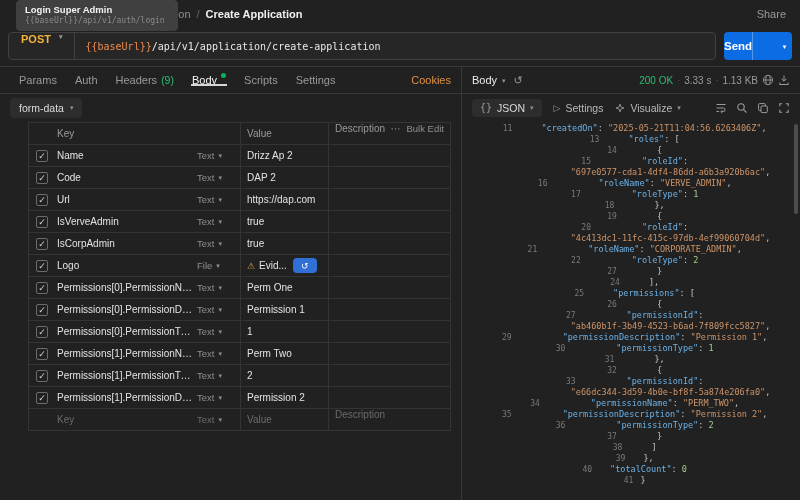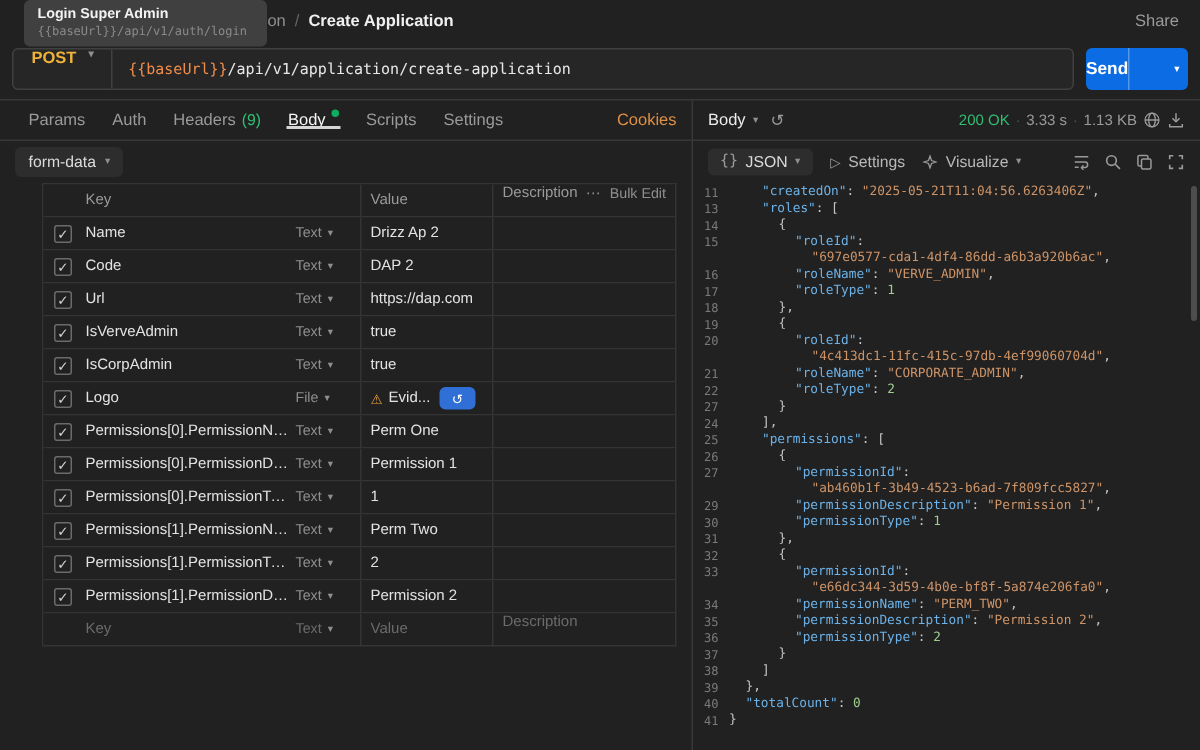--- a/index.html
+++ b/index.html
@@ -83,21 +83,21 @@
 
   .resp-row2 { height: 27px; flex: none; display: flex; align-items: center; gap: 12px; padding: 0 10px; }
   .fmt-pill { display: flex; align-items: center; gap: 5px; background: #2d2d2d; border-radius: 4px; padding: 3px 8px; font-size: 10.5px; color: #dcdcdc; }
   .fmt-braces { color: #9a9a9a; font-family: "DejaVu Sans Mono", monospace; font-size: 10px; }
   .resp-action { display: flex; align-items: center; gap: 5px; font-size: 10.5px; color: #b8b8b8; }
   .play { font-size: 9px; color: #9a9a9a; }
   .resp-icons { margin-left: auto; display: flex; align-items: center; gap: 9px; }
 
   
   .code { flex: 1; position: relative; overflow: hidden; font-family: "DejaVu Sans Mono", monospace; font-size: 8.5px; line-height: 11px; padding-top: 2px; }
-  .cline { display: flex; white-space: pre; }
+  .cline { display: flex; white-space: pre; justify-content: center; }
   .ln { flex: none; width: 24px; text-align: right; padding-right: 7px; color: #7a7a7a; font-size: 8px; }
   .ct { white-space: pre; }
   .tk-k { color: #6cb2e8; }
   .tk-s { color: #ce9468; }
   .tk-n { color: #9fcf8f; }
   .tk-p { color: #c4c4c4; }
   .vscroll { position: absolute; right: 2px; top: 3px; width: 4px; height: 90px; background: #4d4d4d; border-radius: 2px; }
 </style>
 </head>
 <body>

